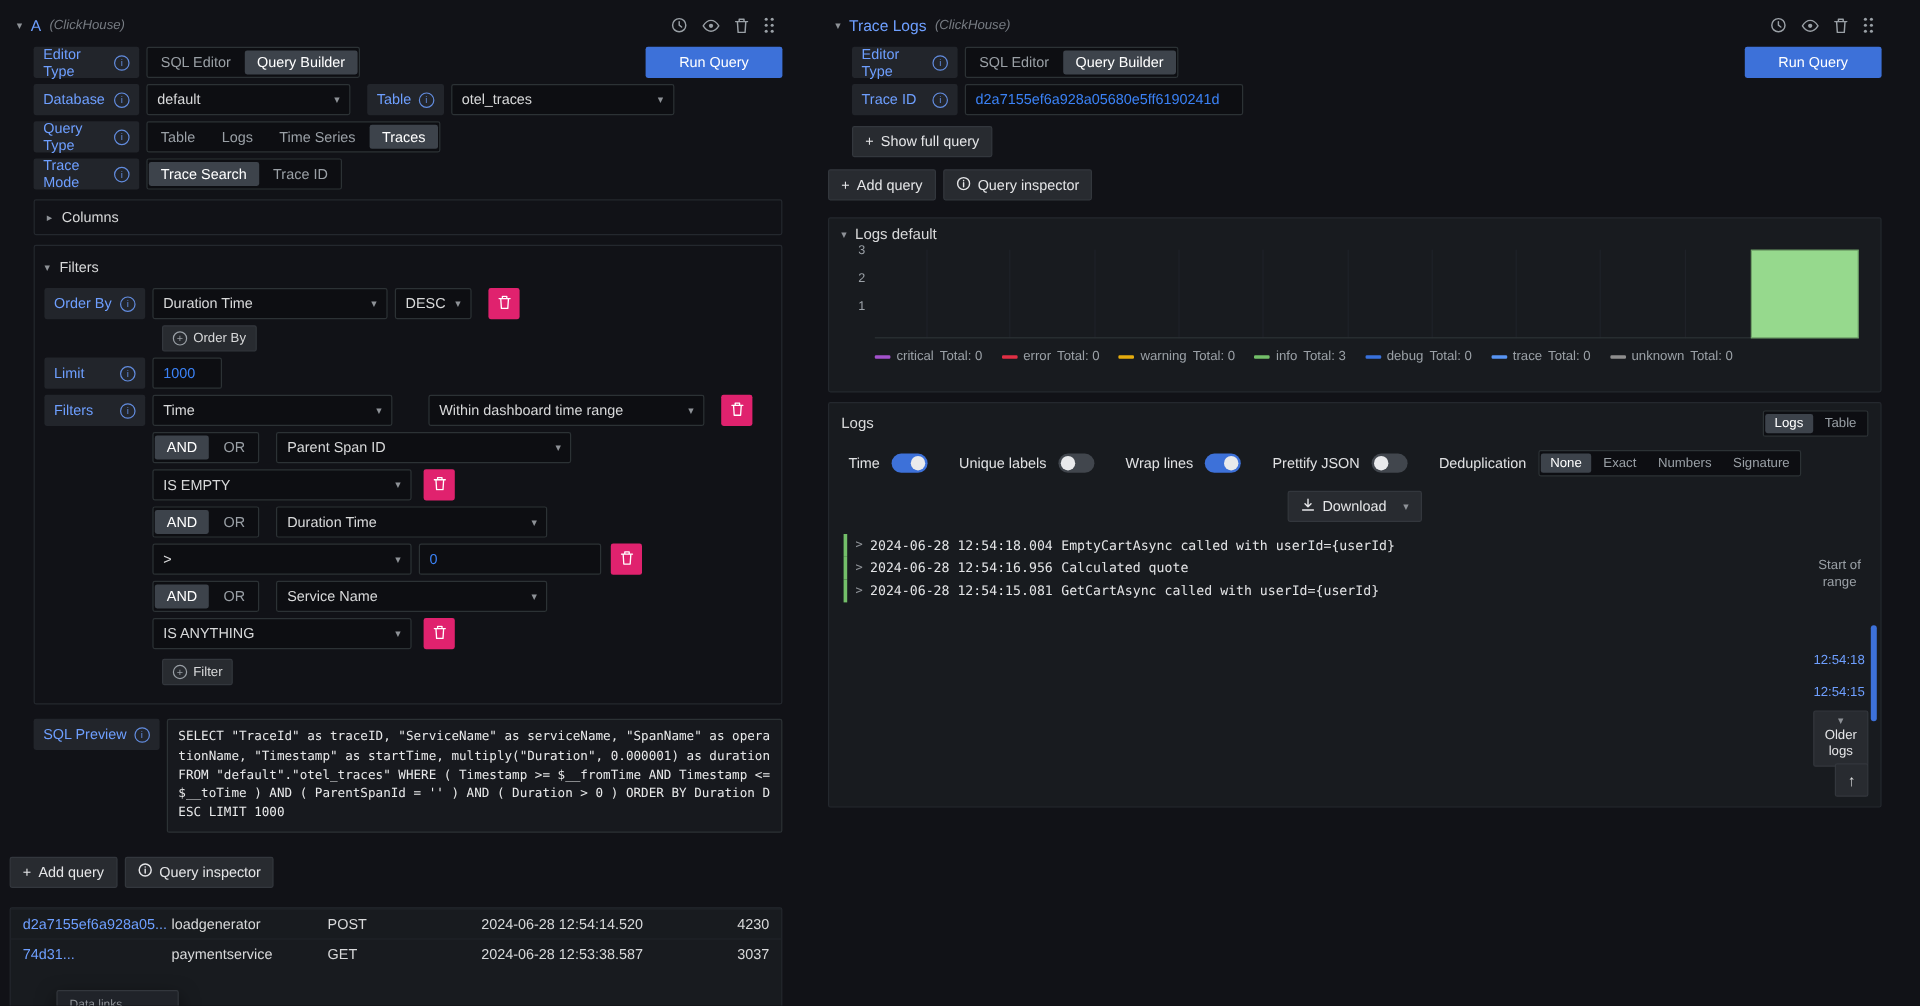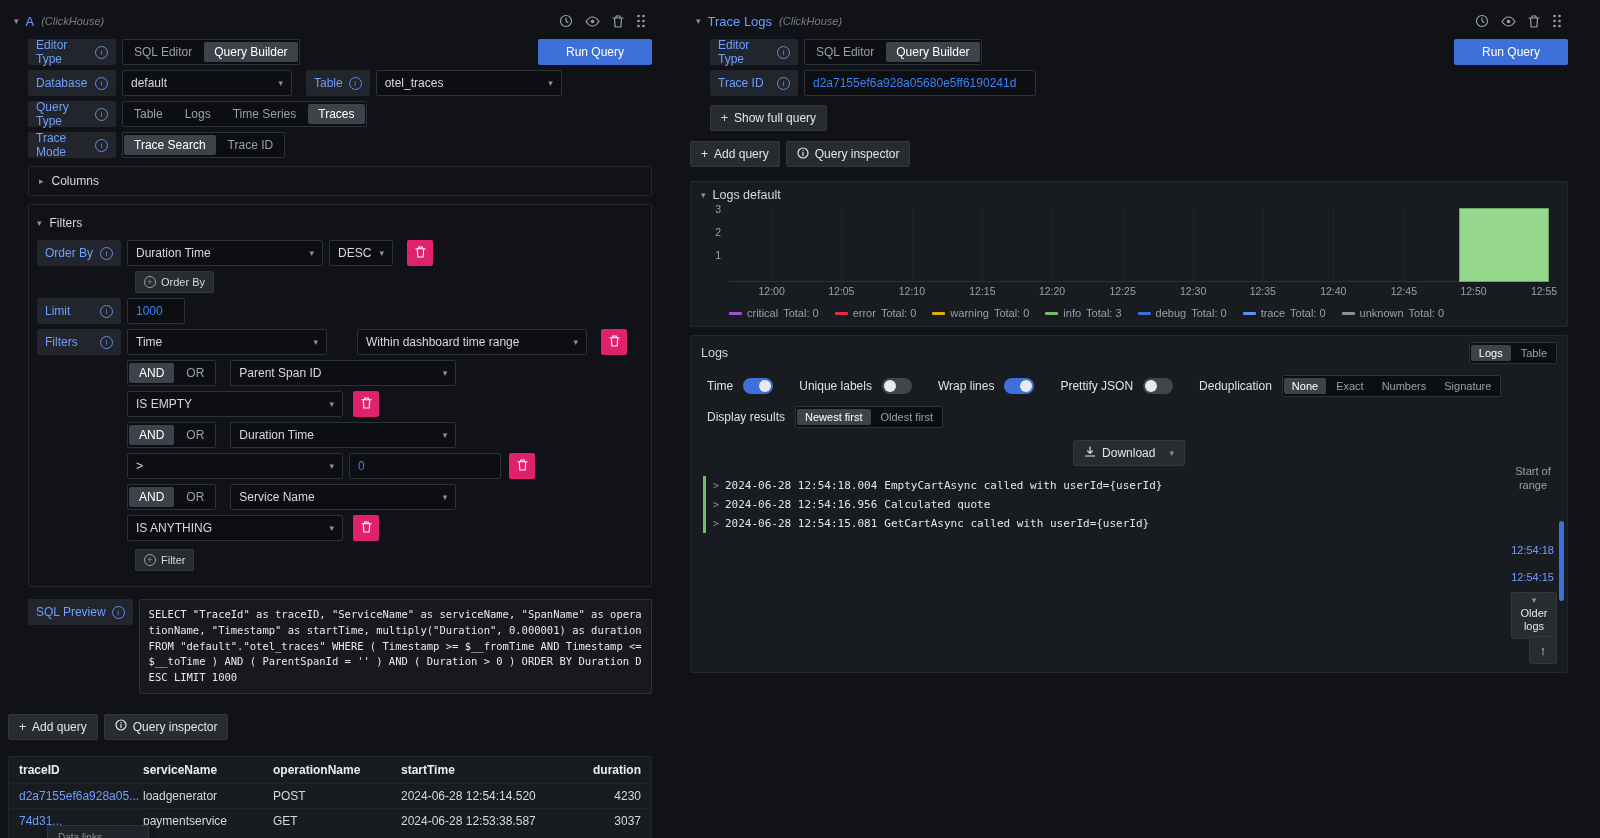--- a/index.html
+++ b/index.html
@@ -308,21 +308,21 @@
               <path d="M1 3h10M4 3V1h4v2M2.5 3l.6 9h5.8l.6-9"></path>
             </svg></span>
       </button>
     </div>
 
     <div class="frow" style="margin-left:90px">
       <div class="seg">
         <div class="opt active">AND</div>
         <div class="opt">OR</div>
       </div>
-      <div class="sel" style="width:226px; margin-left:8px">
+      <div class="sel" style="width:246px; margin-left:8px">
         <span>Parent Span ID</span>
         <span class="caret">▾</span>
       </div>
     </div>
 
     <div class="frow" style="margin-left:90px">
       <div class="sel" style="width:216px">
         <span>IS EMPTY</span>
         <span class="caret">▾</span>
       </div>
@@ -404,27 +404,20 @@
     <button class="btn-sec">
       <span><svg width="12" height="12" viewBox="0 0 12 12">
             <circle cx="6" cy="6" r="5"></circle>
             <path d="M6 5.3V8.6M6 3.4v.2"></path>
           </svg></span>
       <span>Query inspector</span>
     </button>
   </div>
 
   <div class="panel table-panel">
-    <div class="tgrid thead">
-      <div>traceID</div>
-      <div>serviceName</div>
-      <div>operationName</div>
-      <div>startTime</div>
-      <div>duration</div>
-    </div>
     <div class="tgrid trow">
       <div class="cell-link">d2a7155ef6a928a05...</div>
       <div>loadgenerator</div>
       <div>POST</div>
       <div>2024-06-28 12:54:14.520</div>
       <div>4230</div>
     </div>
     <div class="tgrid trow">
       <div class="cell-link">74d31...</div>
       <div>paymentservice</div>
@@ -535,34 +528,20 @@
         <i class="gl" style="left:39.4%"></i>
         <i class="gl" style="left:48%"></i>
         <i class="gl" style="left:56.6%"></i>
         <i class="gl" style="left:65.1%"></i>
         <i class="gl" style="left:73.7%"></i>
         <i class="gl" style="left:82.3%"></i>
         <i class="gl" style="left:90.8%"></i>
         <i class="gl" style="left:99.4%"></i>
       <div class="baseline"></div>
       <div class="vbar" style="background: rgb(150, 217, 141);"></div>
-    </div>
-    <div class="xlabels">
-      <span style="left:5.2%">12:00</span>
-      <span style="left:13.7%">12:05</span>
-      <span style="left:22.3%">12:10</span>
-      <span style="left:30.9%">12:15</span>
-      <span style="left:39.4%">12:20</span>
-      <span style="left:48%">12:25</span>
-      <span style="left:56.6%">12:30</span>
-      <span style="left:65.1%">12:35</span>
-      <span style="left:73.7%">12:40</span>
-      <span style="left:82.3%">12:45</span>
-      <span style="left:90.8%">12:50</span>
-      <span style="left:99.4%">12:55</span>
     </div>
     <div class="legend">
       <span class="lg-item">
           <span class="lg-sw" style="background: rgb(163, 82, 204);"></span>
           <span>critical</span>
           <span>Total: 0</span>
         </span>
       <span class="lg-item">
           <span class="lg-sw" style="background: rgb(224, 47, 68);"></span>
           <span>error</span>
@@ -628,27 +607,20 @@
       <span class="gap"></span>
       <span class="ctl-lbl">Deduplication</span>
       <div class="seg seg-sm">
         <div class="opt active">None</div>
         <div class="opt">Exact</div>
         <div class="opt">Numbers</div>
         <div class="opt">Signature</div>
       </div>
     </div>
 
-    <div class="lp-controls">
-      <span class="ctl-lbl">Display results</span>
-      <div class="seg seg-sm">
-        <div class="opt active">Newest first</div>
-        <div class="opt">Oldest first</div>
-      </div>
-    </div>
 
     <div class="dl-row">
       <button class="btn-sec">
         <span><svg width="12" height="12" viewBox="0 0 12 12">
               <path d="M6 1v6M3.5 4.8L6 7.3l2.5-2.5M1.5 10h9"></path>
             </svg></span>
         <span>Download</span>
         <span class="caret">▾</span>
       </button>
     </div>

